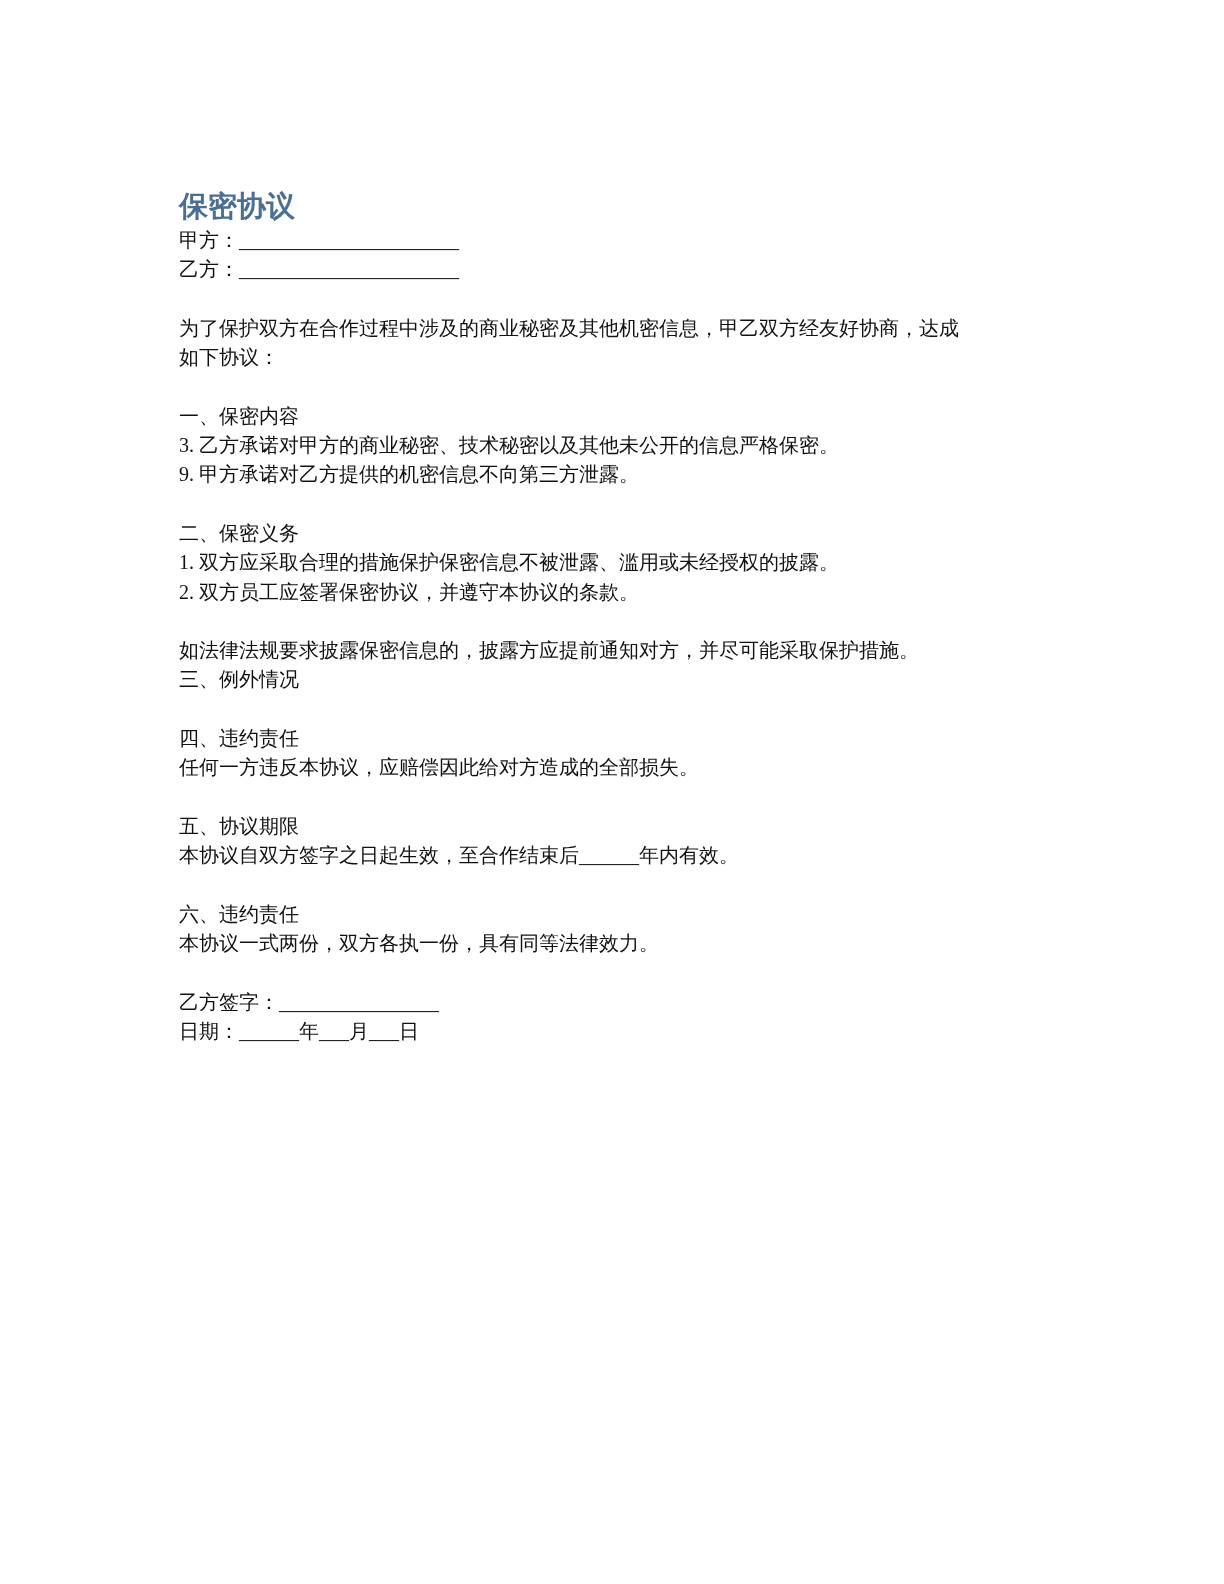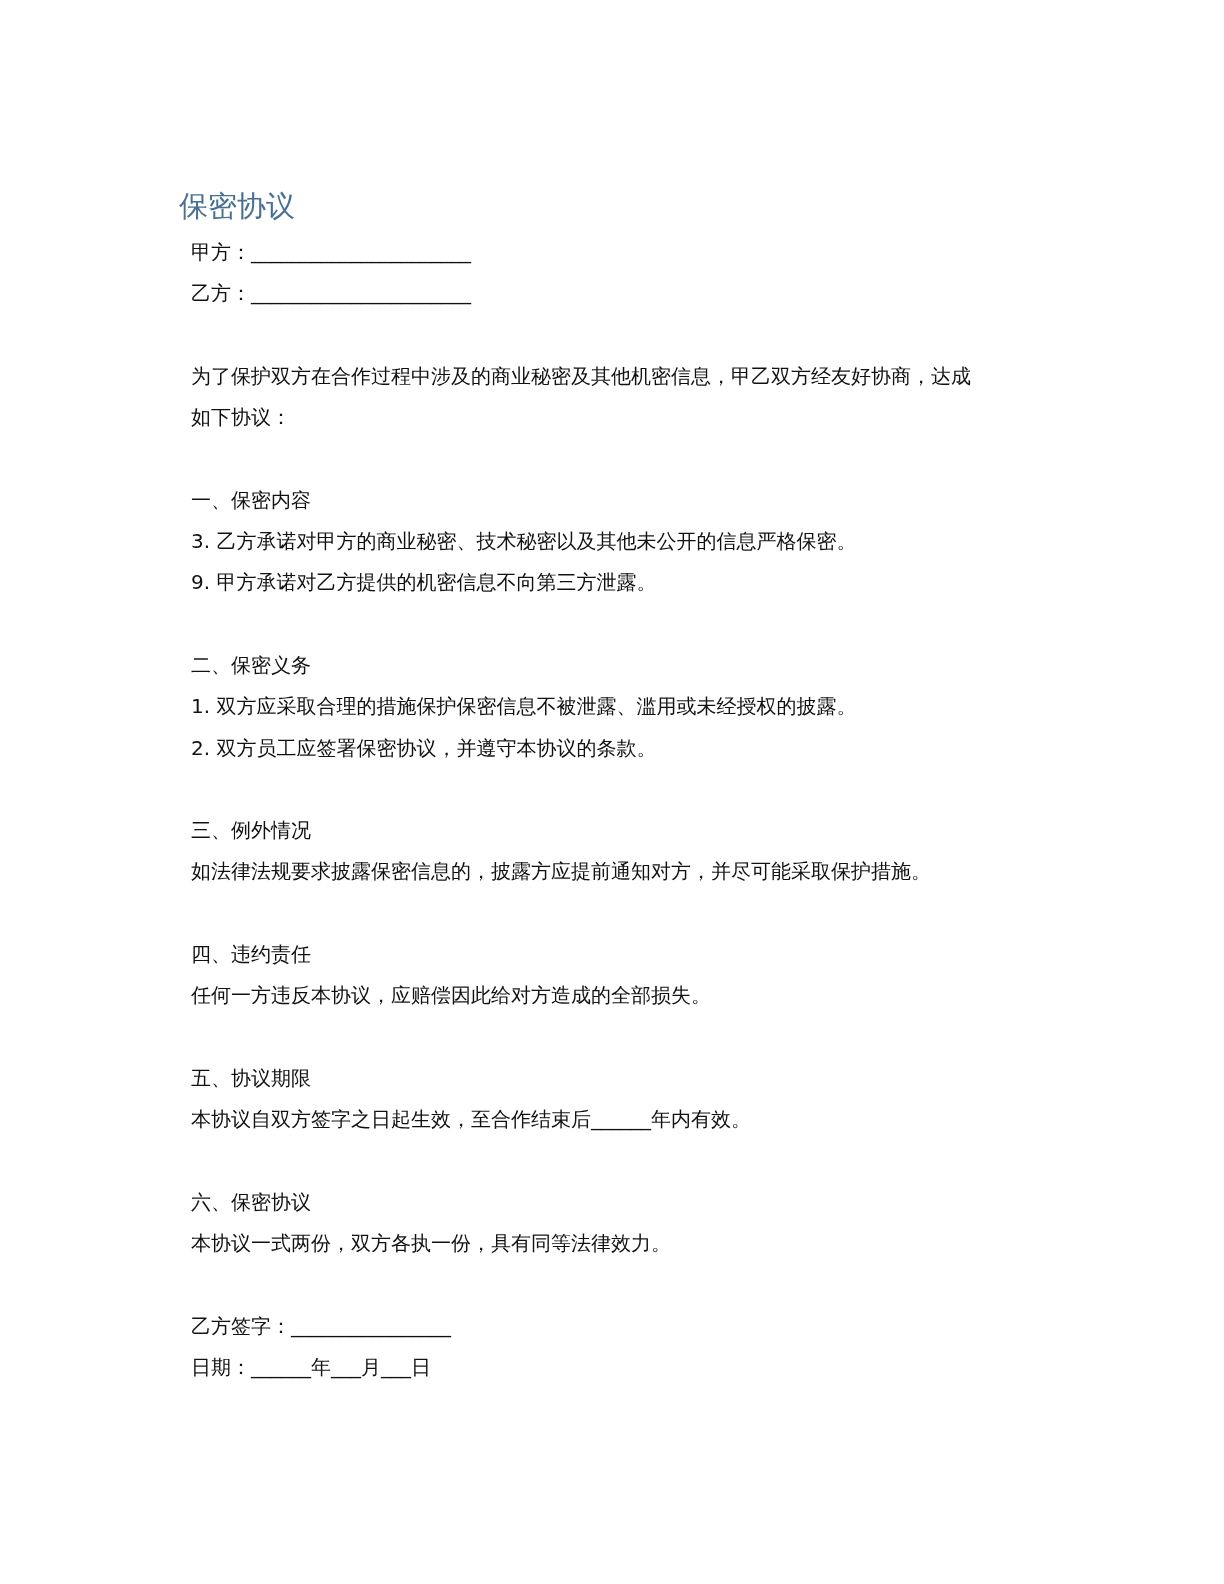--- a/index.html
+++ b/index.html
@@ -18,29 +18,30 @@
       position: absolute;
       left: 179px;
       top: 186px;
       width: 870px;
     }
     .title {
       font-size: 29px;
       line-height: 40px;
       color: #4a6f96;
       margin: 0;
-      font-weight: normal;
+      font-weight: bold;
       letter-spacing: 0px;
     }
     .line {
       font-size: 20px;
       line-height: 29.3px;
       height: 29.3px;
       white-space: nowrap;
-      margin: 12px;
+      margin: 0;
+      font-family: Liberation Serif, serif;
     }
     .blank {
       height: 29.3px;
     }
   </style>
 </head>
 <body>
 
 <div class="page">
   <h1 class="title">保密协议</h1>
@@ -69,42 +70,42 @@
 
   <section>
     <p class="line">二、保密义务</p>
     <p class="line">1. 双方应采取合理的措施保护保密信息不被泄露、滥用或未经授权的披露。</p>
     <p class="line">2. 双方员工应签署保密协议，并遵守本协议的条款。</p>
   </section>
 
   <div class="blank"></div>
 
   <section>
+    <p class="line">如法律法规要求披露保密信息的，披露方应提前通知对方，并尽可能采取保护措施。</p>
     <p class="line">三、例外情况</p>
-    <p class="line">如法律法规要求披露保密信息的，披露方应提前通知对方，并尽可能采取保护措施。</p>
   </section>
 
   <div class="blank"></div>
 
   <section>
     <p class="line">四、违约责任</p>
     <p class="line">任何一方违反本协议，应赔偿因此给对方造成的全部损失。</p>
   </section>
 
   <div class="blank"></div>
 
   <section>
     <p class="line">五、协议期限</p>
     <p class="line">本协议自双方签字之日起生效，至合作结束后______年内有效。</p>
   </section>
 
   <div class="blank"></div>
 
   <section>
-    <p class="line">六、保密协议</p>
+    <p class="line">六、违约责任</p>
     <p class="line">本协议一式两份，双方各执一份，具有同等法律效力。</p>
   </section>
 
   <div class="blank"></div>
 
   <section>
     <p class="line">乙方签字：________________</p>
     <p class="line">日期：______年___月___日</p>
   </section>
 </div>

